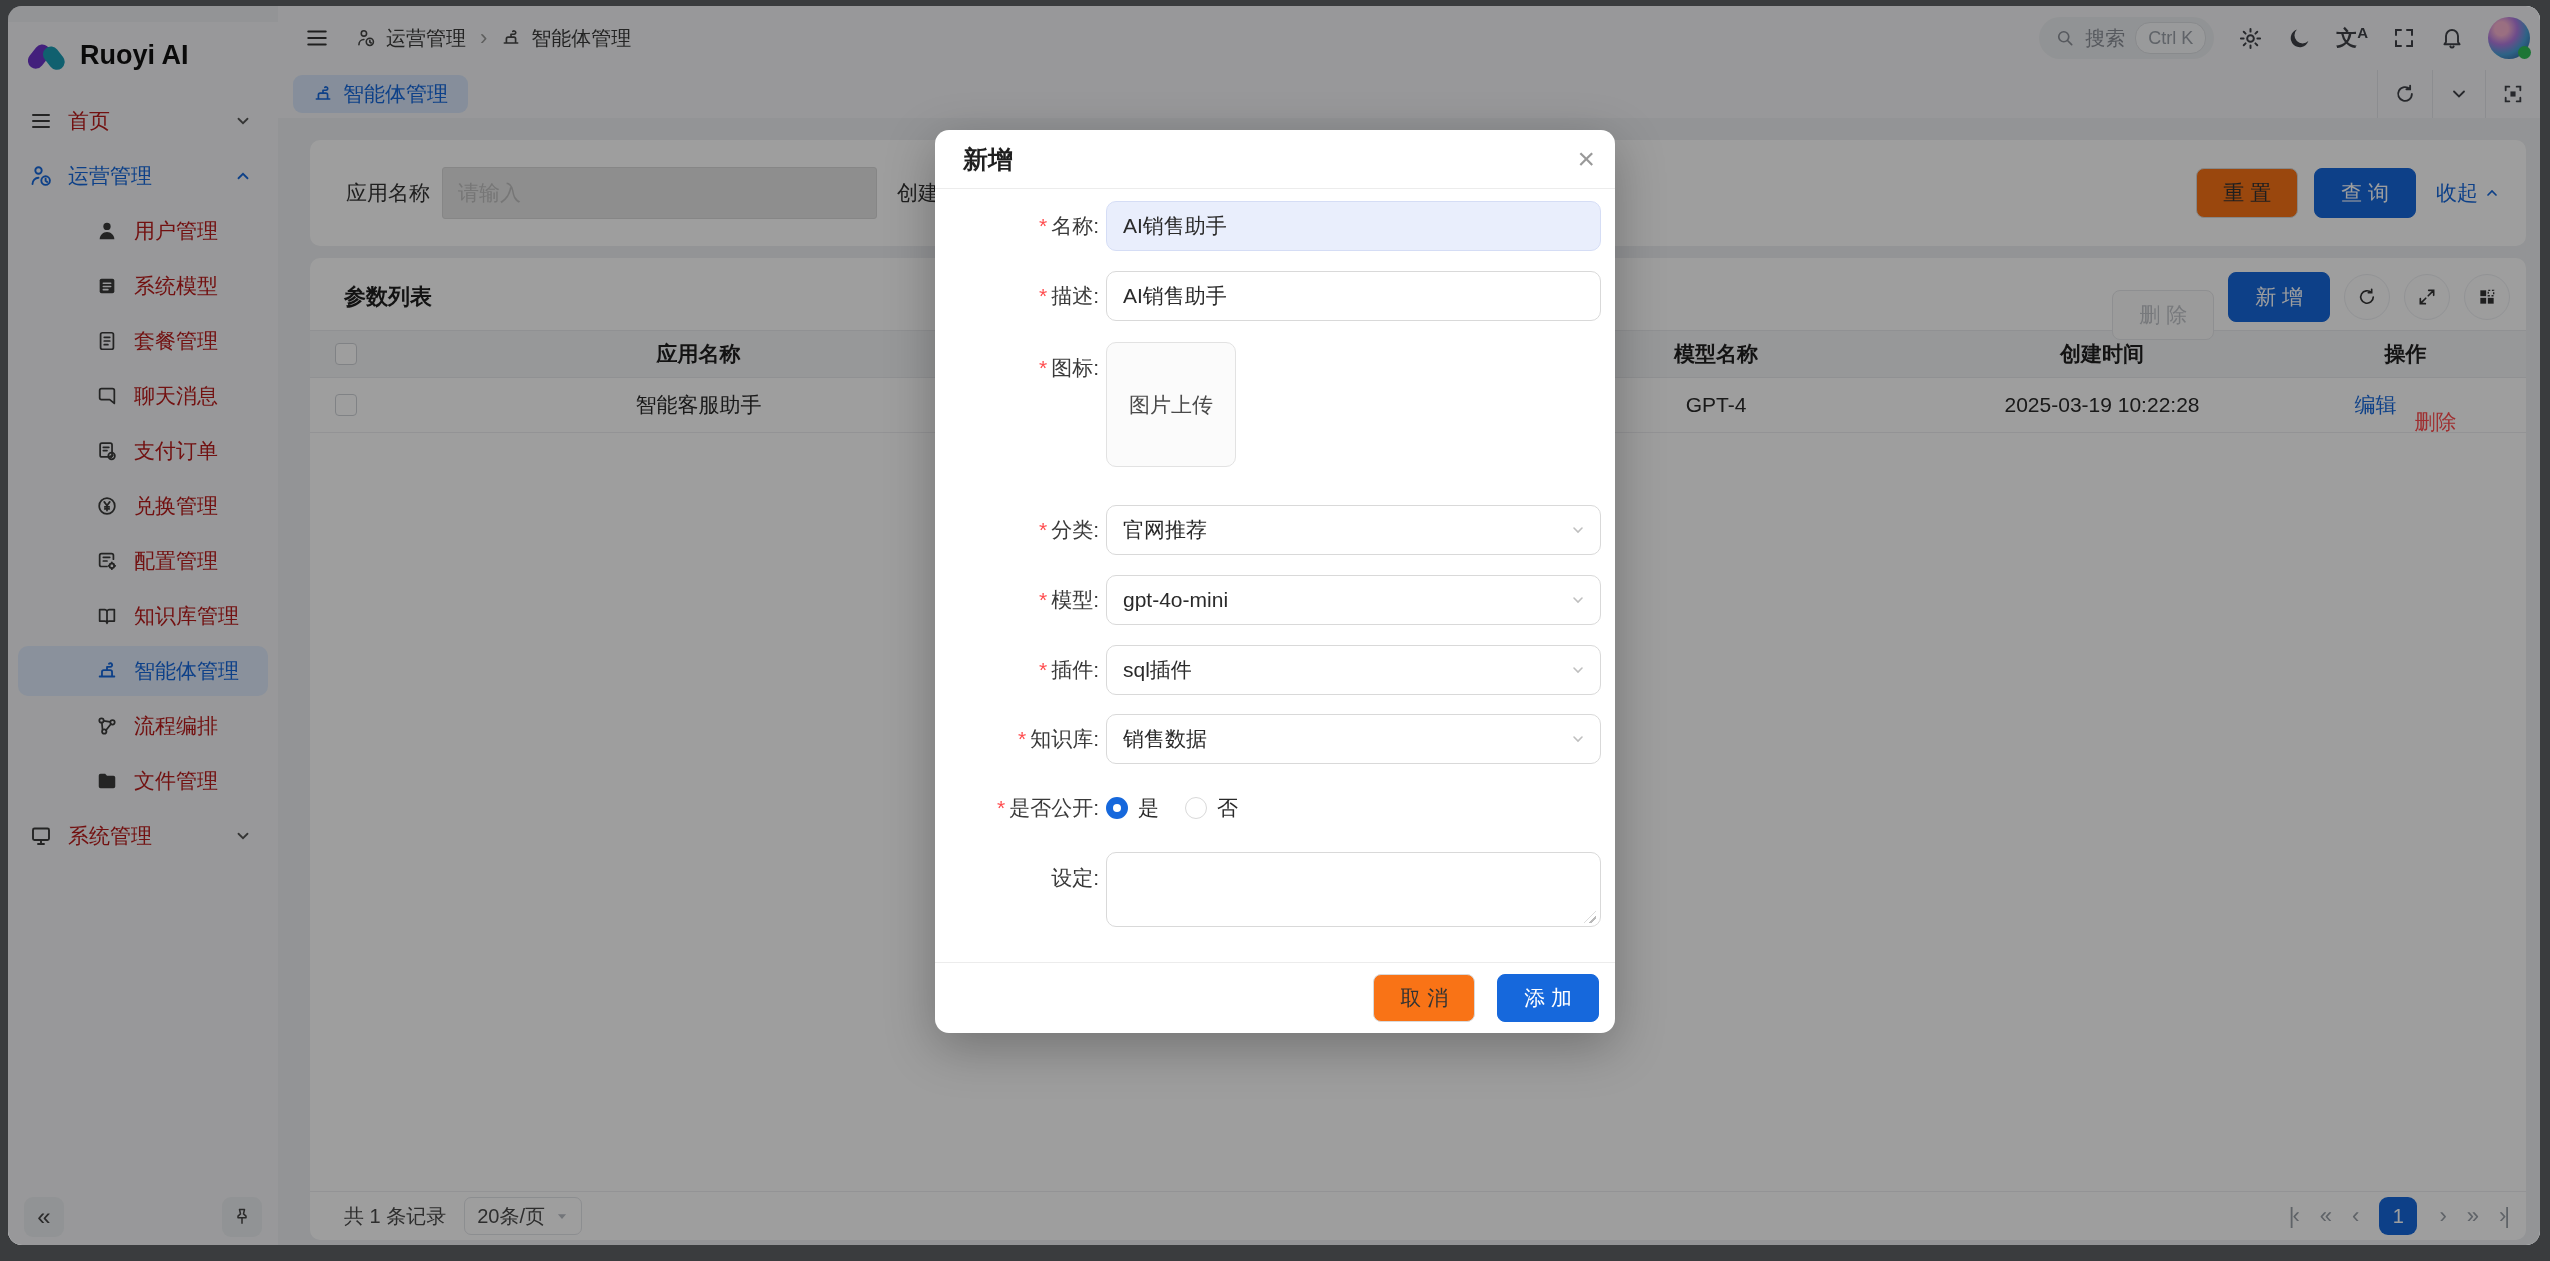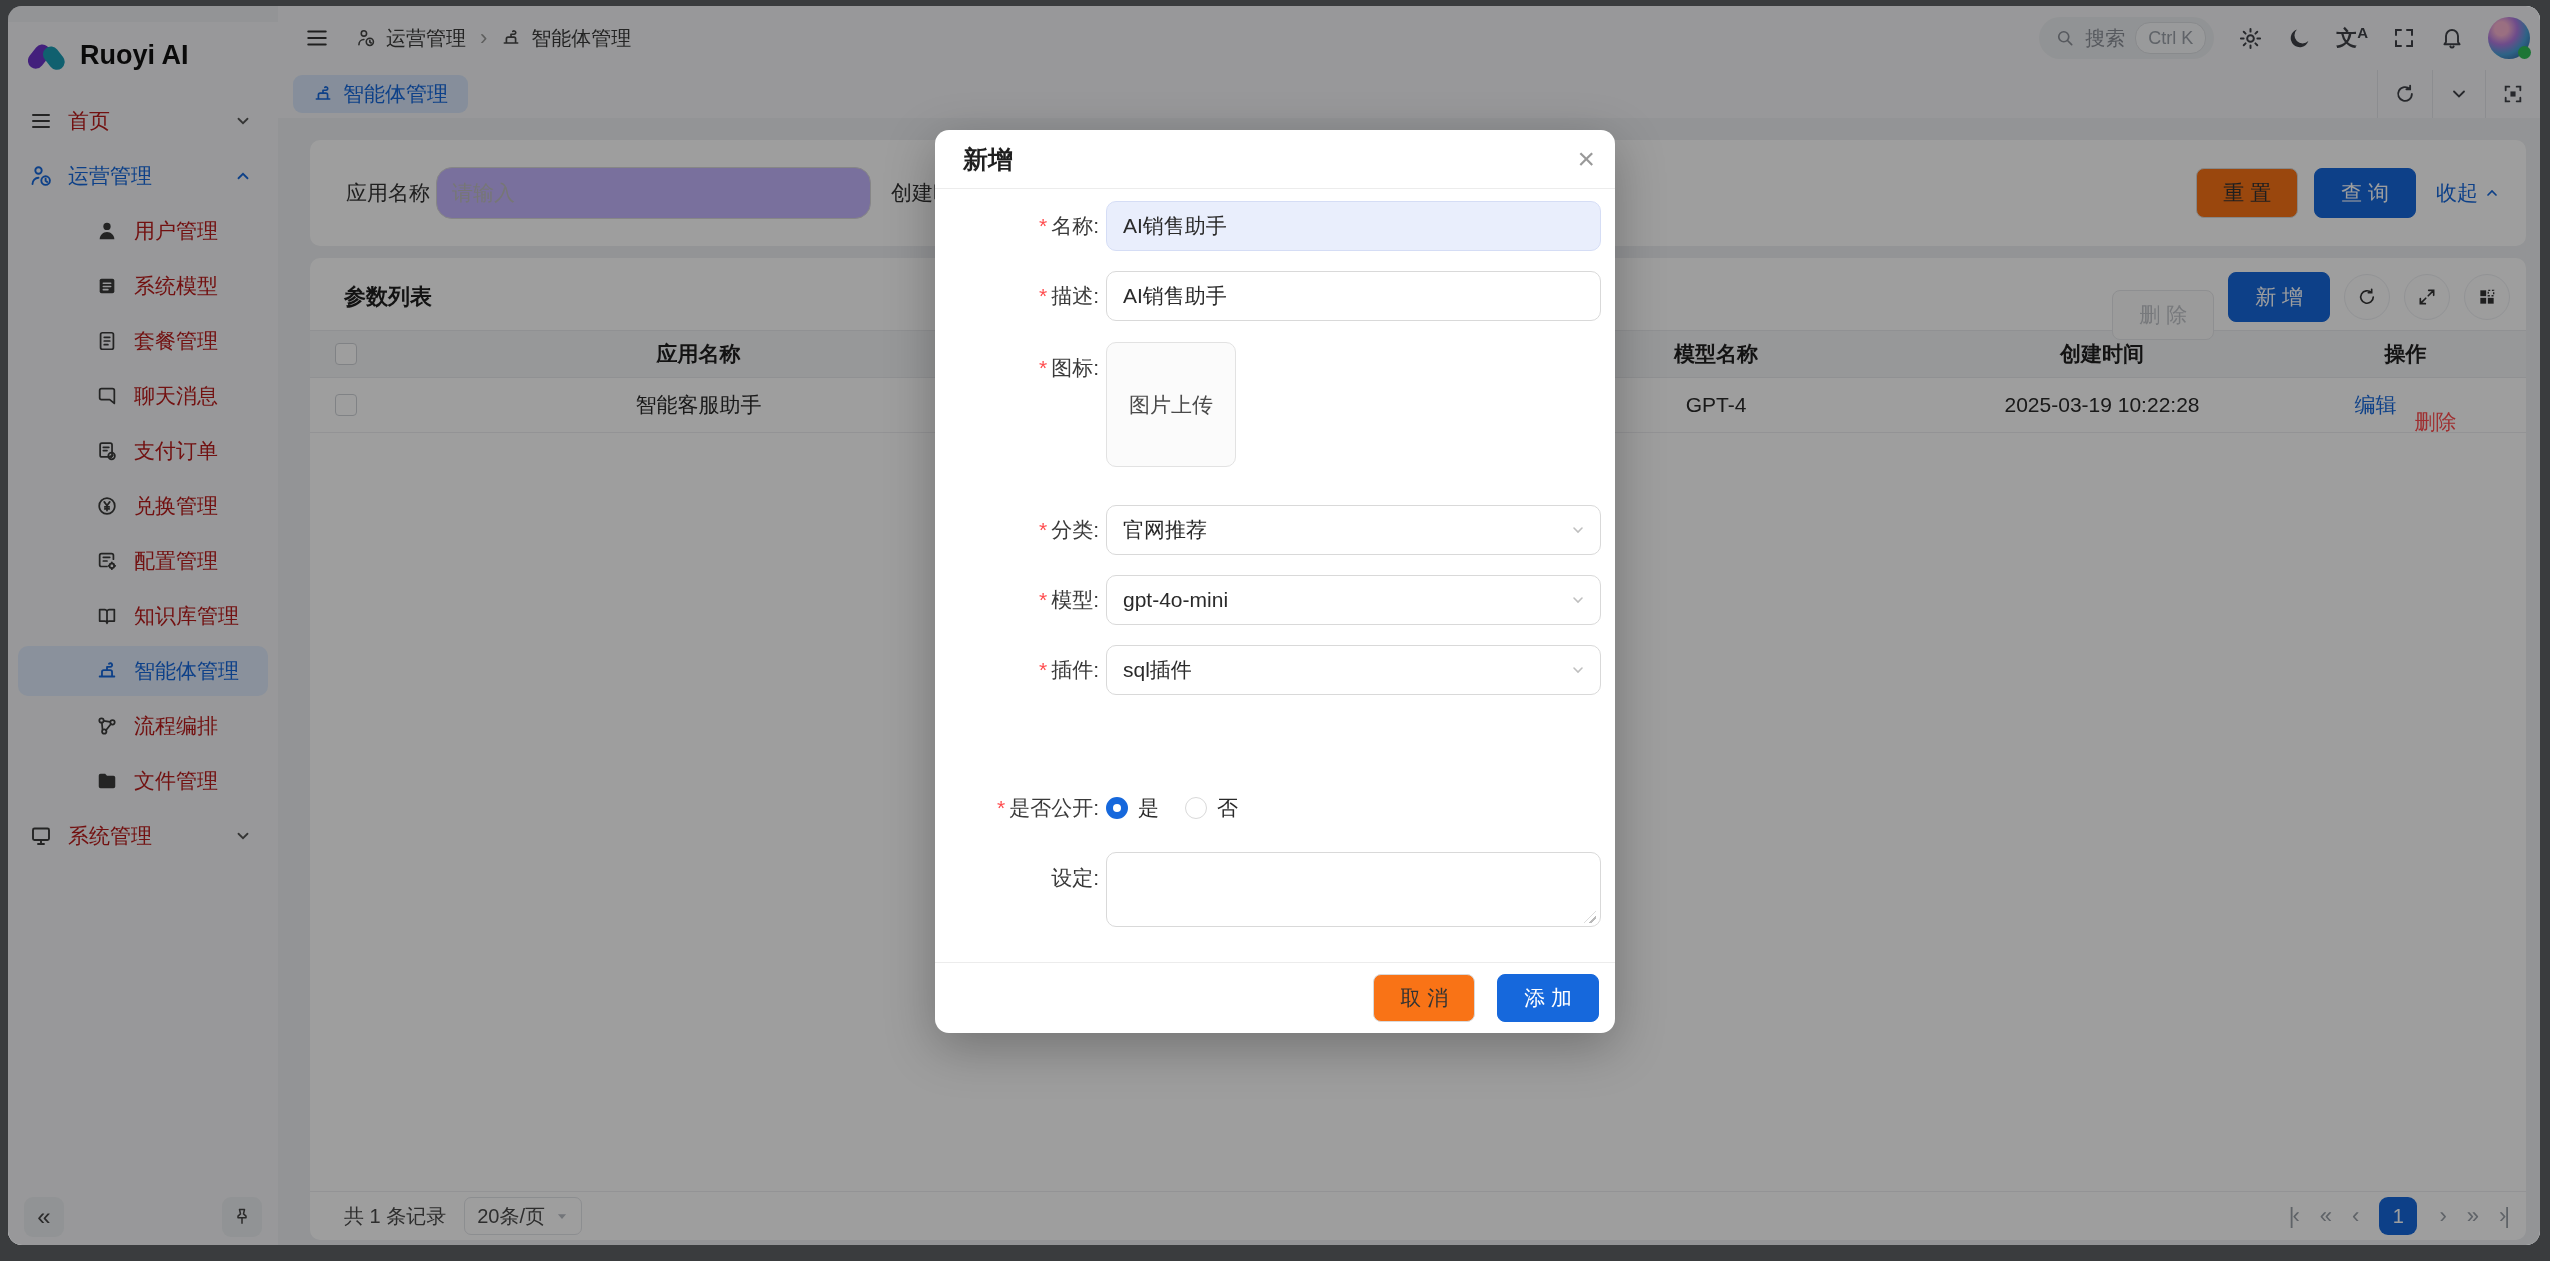--- a/index.html
+++ b/index.html
@@ -39,21 +39,21 @@
   .tabbar{position:absolute;left:0;top:64px;right:0;height:48px;background:#f5f6f8;border-bottom:1px solid #e2e4e8;display:flex;align-items:center;}
   .tabchip{display:flex;align-items:center;gap:10px;height:38px;margin-left:15px;padding:0 20px;border-radius:9px;background:#d8e6fa;color:#1668dc;font-size:21px;cursor:pointer;}
   .tab-right{margin-left:auto;display:flex;align-items:center;height:100%;}
   .tab-right .tb{height:100%;display:flex;align-items:center;padding:0 16px;border-left:1px solid #e2e4e8;color:#3f4248;cursor:pointer;}
   
   .content{position:absolute;left:0;top:112px;right:0;bottom:0;background:#edeff2;}
   .card{position:absolute;background:#fff;border-radius:10px;}
   .filter{left:32px;width:2216px;top:22px;height:106px;display:flex;align-items:center;padding:0;box-sizing:border-box;}
   .flabel{font-size:21px;color:#333;}
   .f-name-label{margin-left:36px;}
-  .f-input{width:403px;height:50px;margin-left:6px;border:1px solid #d9d9d9;border-radius:16px;padding:0 15px;font-size:21px;color:#333;background:#c4b5fd;outline:none;}
+  .f-input{width:403px;height:50px;margin-left:12px;border:1px solid #d9d9d9;border-radius:3px;padding:0 15px;font-size:21px;color:#333;background:#e5e5e5;outline:none;}
   .f-input::placeholder{color:#bfbfbf;}
   .f-date-label{margin-left:20px;white-space:nowrap;}
   .fspacer{flex:1;}
   .btn{height:50px;padding:0 26px;border-radius:8px;font-size:21px;display:flex;align-items:center;justify-content:center;cursor:pointer;white-space:nowrap;box-sizing:border-box;}
   .btn.ghost{background:#f97316;border:1px solid #d9d9d9;color:#333;}
   .btn.primary{background:#1668dc;border:1px solid #1668dc;color:#fff;}
   .btn.disabled{background:#fafafa;border:1px solid #e6e7ea;color:#c0c3c8;cursor:not-allowed;margin-top:36px;}
   .collapse-link{display:flex;align-items:center;gap:6px;color:#1668dc;font-size:21px;margin:0 26px 0 20px;cursor:pointer;}
   .listcard{left:32px;width:2216px;top:140px;height:982px;}
   .listhead{display:flex;align-items:center;height:66px;padding:6px 16px 0 34px;}
@@ -517,20 +517,31 @@
       <span class="msel">
         <span>sql插件</span>
         <span class="sv">
             <svg width="16" height="16" viewBox="0 0 24 24" fill="none" stroke="currentColor" stroke-width="2.4" stroke-linecap="round">
               <path d="M6 9l6 6 6-6"></path>
             </svg>
           </span>
       </span>
     </div>
 
+    <div class="mrow" style="top:584px;">
+      <span class="mlabel"><span class="req">*</span><span>知识库:</span></span>
+      <span class="msel">
+        <span>销售数据</span>
+        <span class="sv">
+            <svg width="16" height="16" viewBox="0 0 24 24" fill="none" stroke="currentColor" stroke-width="2.4" stroke-linecap="round">
+              <path d="M6 9l6 6 6-6"></path>
+            </svg>
+          </span>
+      </span>
+    </div>
 
     <div class="mrow" style="top:653px;">
       <span class="mlabel"><span class="req">*</span><span>是否公开:</span></span>
       <span class="radio" style="margin-right:26px;">
         <span class="rdot on"></span>
         <span>是</span>
       </span>
       <span class="radio">
         <span class="rdot off"></span>
         <span>否</span>

